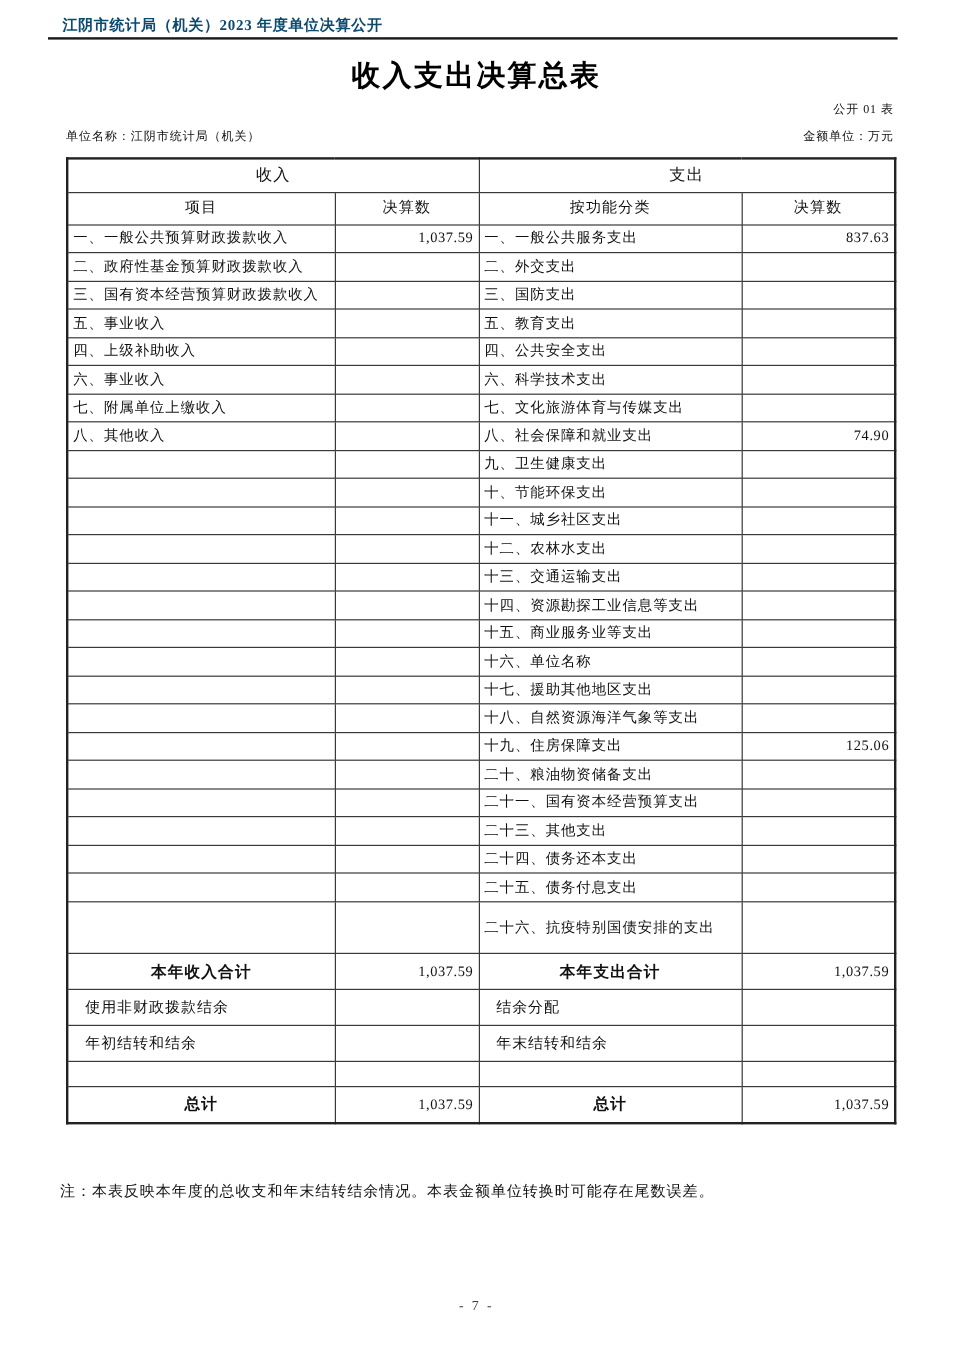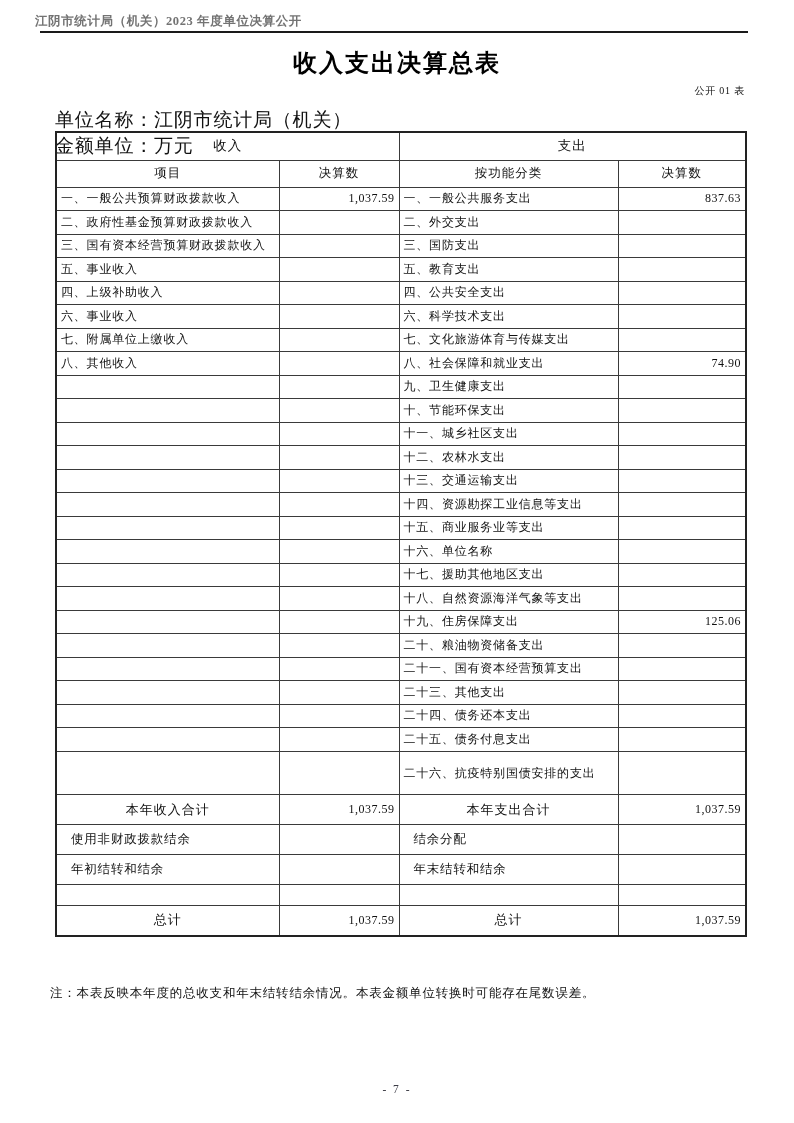--- a/index.html
+++ b/index.html
@@ -5,37 +5,37 @@
   * { margin:0; padding:0; box-sizing:border-box; }
   html,body { background:#ffffff; }
   body {
     width:794px; height:1123px; position:relative;
     font-family:"Liberation Serif","DejaVu Serif",serif;
     color:#111;
   }
   .page { position:absolute; inset:0; background:#fff; }
 
   .doc-header {
-    position:absolute; left:35px; top:13px;
-    font-size:12.5px; font-weight:bold; letter-spacing:0.6px; color:#737373;
+    position:absolute; left:52px; top:13px;
+    font-size:12.5px; font-weight:bold; letter-spacing:0.6px; color:#0c4a6e;
   }
   .header-rule {
     position:absolute; left:40px; top:31px; width:708px; height:2px; background:#1a1a1a;
   }
   .doc-title {
     position:absolute; left:0; top:47px; width:100%;
     text-align:center; font-size:24px; font-weight:bold; letter-spacing:2px; color:#000;
   }
   .table-no {
     position:absolute; right:49px; top:84px; font-size:10px; letter-spacing:0.8px;
   }
   .meta-row {
     position:absolute; left:55px; top:107px; width:690px;
     display:flex; justify-content:space-between;
-    font-size:19px; letter-spacing:0.8px;flex-direction:column;
+    font-size:10px; letter-spacing:0.8px;
   }
 
   table.main {
     position:absolute; left:55px; top:131px; width:690px;
     border-collapse:collapse; table-layout:fixed;
     border:2px solid #222;
   }
   table.main td, table.main th {
     border:1px solid #3a3a3a;
     font-weight:normal;
@@ -58,21 +58,21 @@
   td.label span { white-space:nowrap; letter-spacing:0.8px; }
   td.num { text-align:right; padding-right:7px; font-size:12.5px; }
   td.num span { letter-spacing:0.5px; }
 
   tr.row-tall td.c3 span {
     white-space:normal; display:inline-block; max-width:196px;
     line-height:1.5; text-align:left;
   }
 
   tr.row-sum td.label-plain { padding-left:14px; font-size:12.5px; }
-  tr.row-sum td.label-total { text-align:center; font-weight:normal; font-size:13px; }
+  tr.row-sum td.label-total { text-align:center; font-weight:bold; font-size:13px; }
   tr.row-sum td.label-total span { letter-spacing:1px; }
 
   .note {
     position:absolute; left:50px; top:985px; width:700px;
     font-size:12.5px; letter-spacing:0.8px;
   }
   .page-footer {
     position:absolute; left:0; top:1083px; width:100%;
     text-align:center; font-size:11.5px; color:#3c3c46; letter-spacing:2px;
   }

